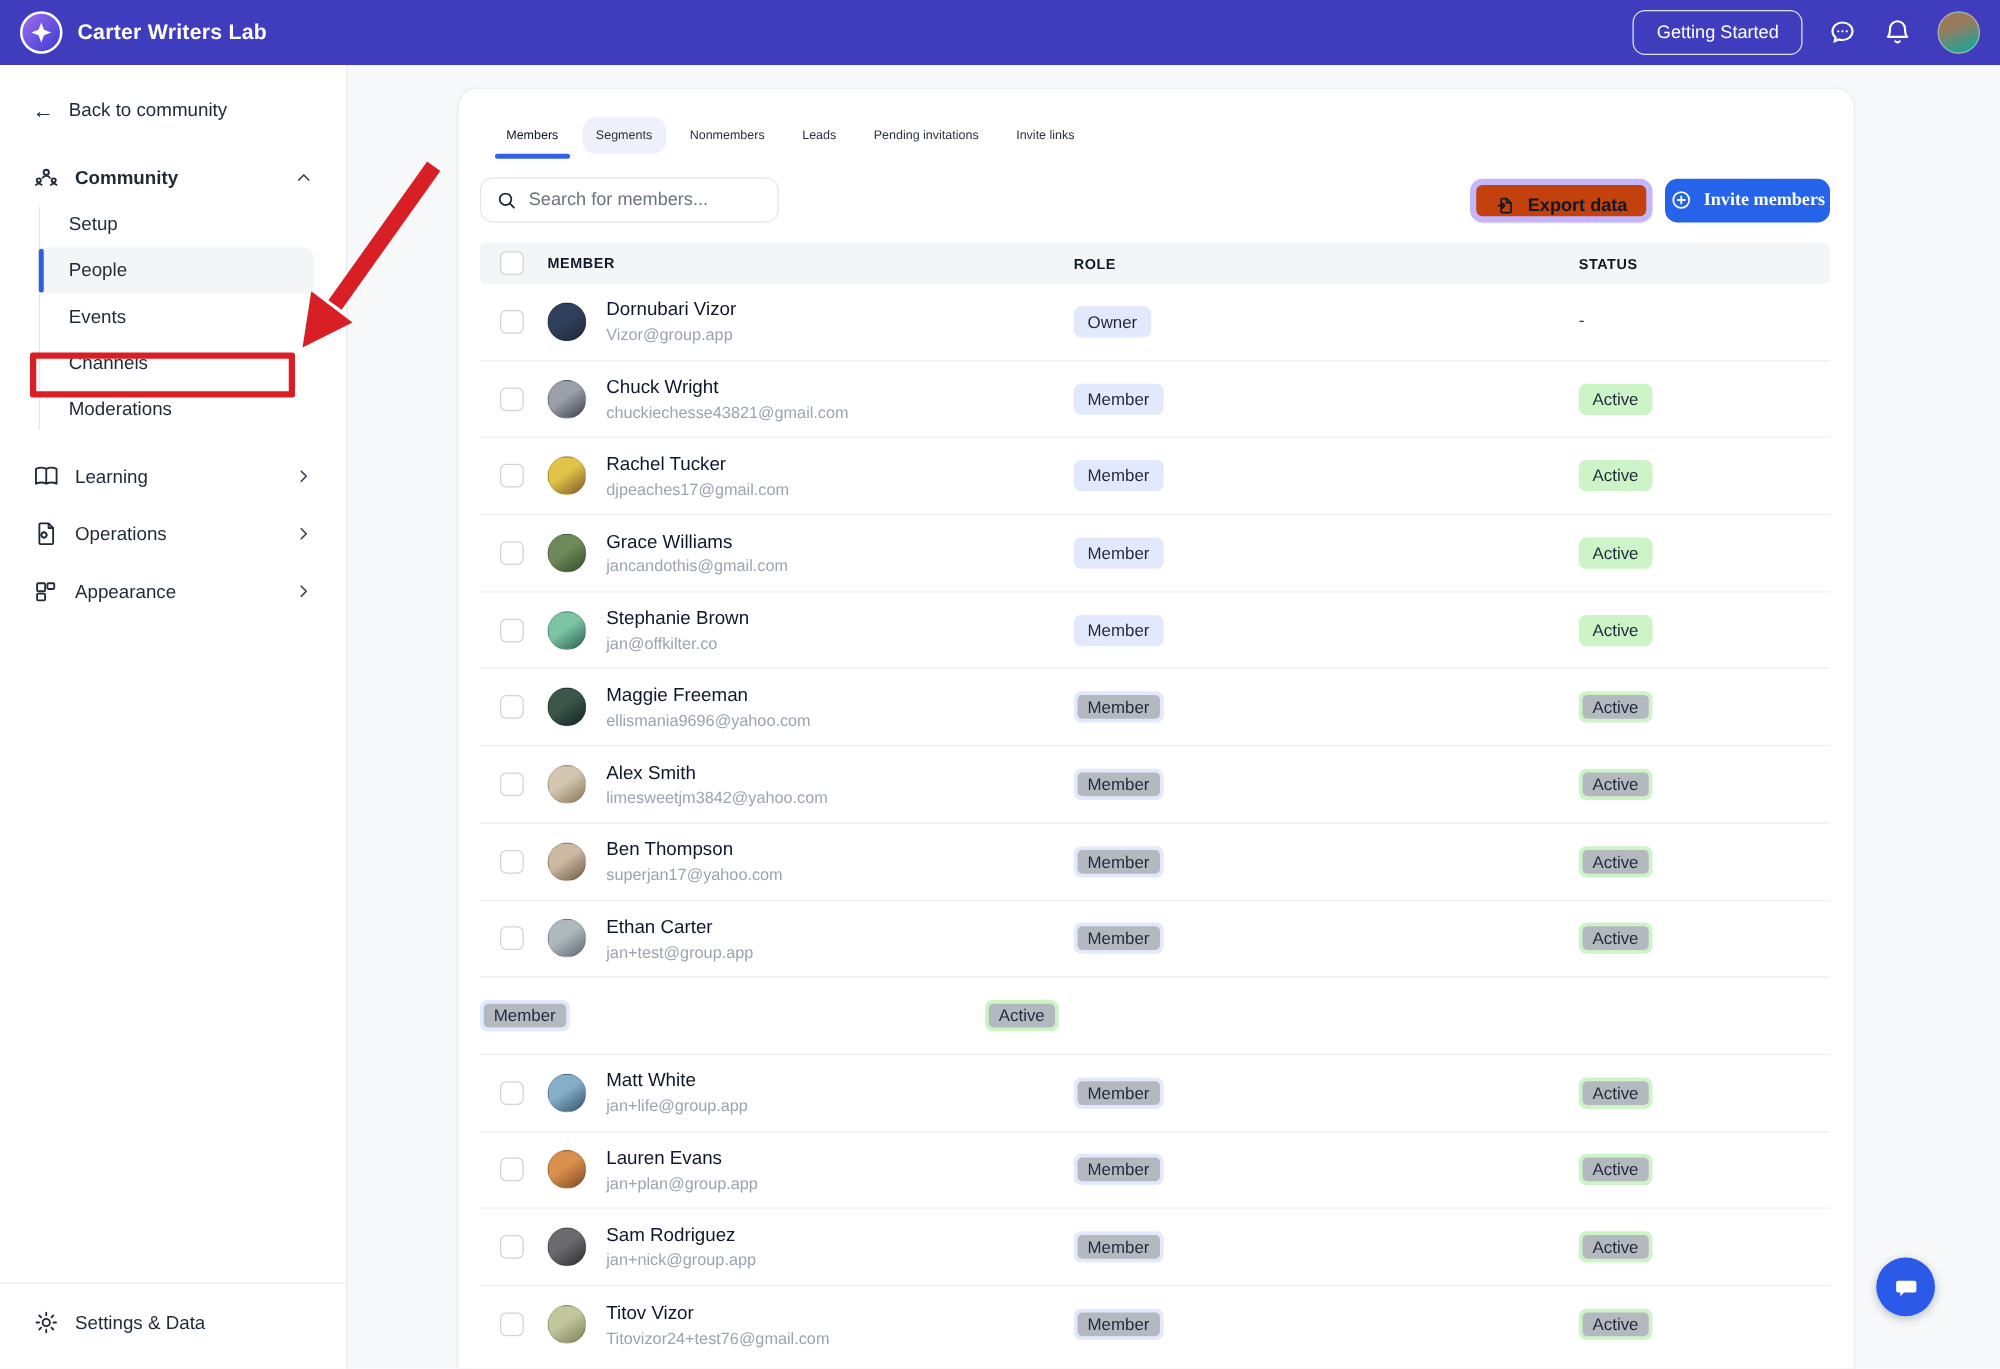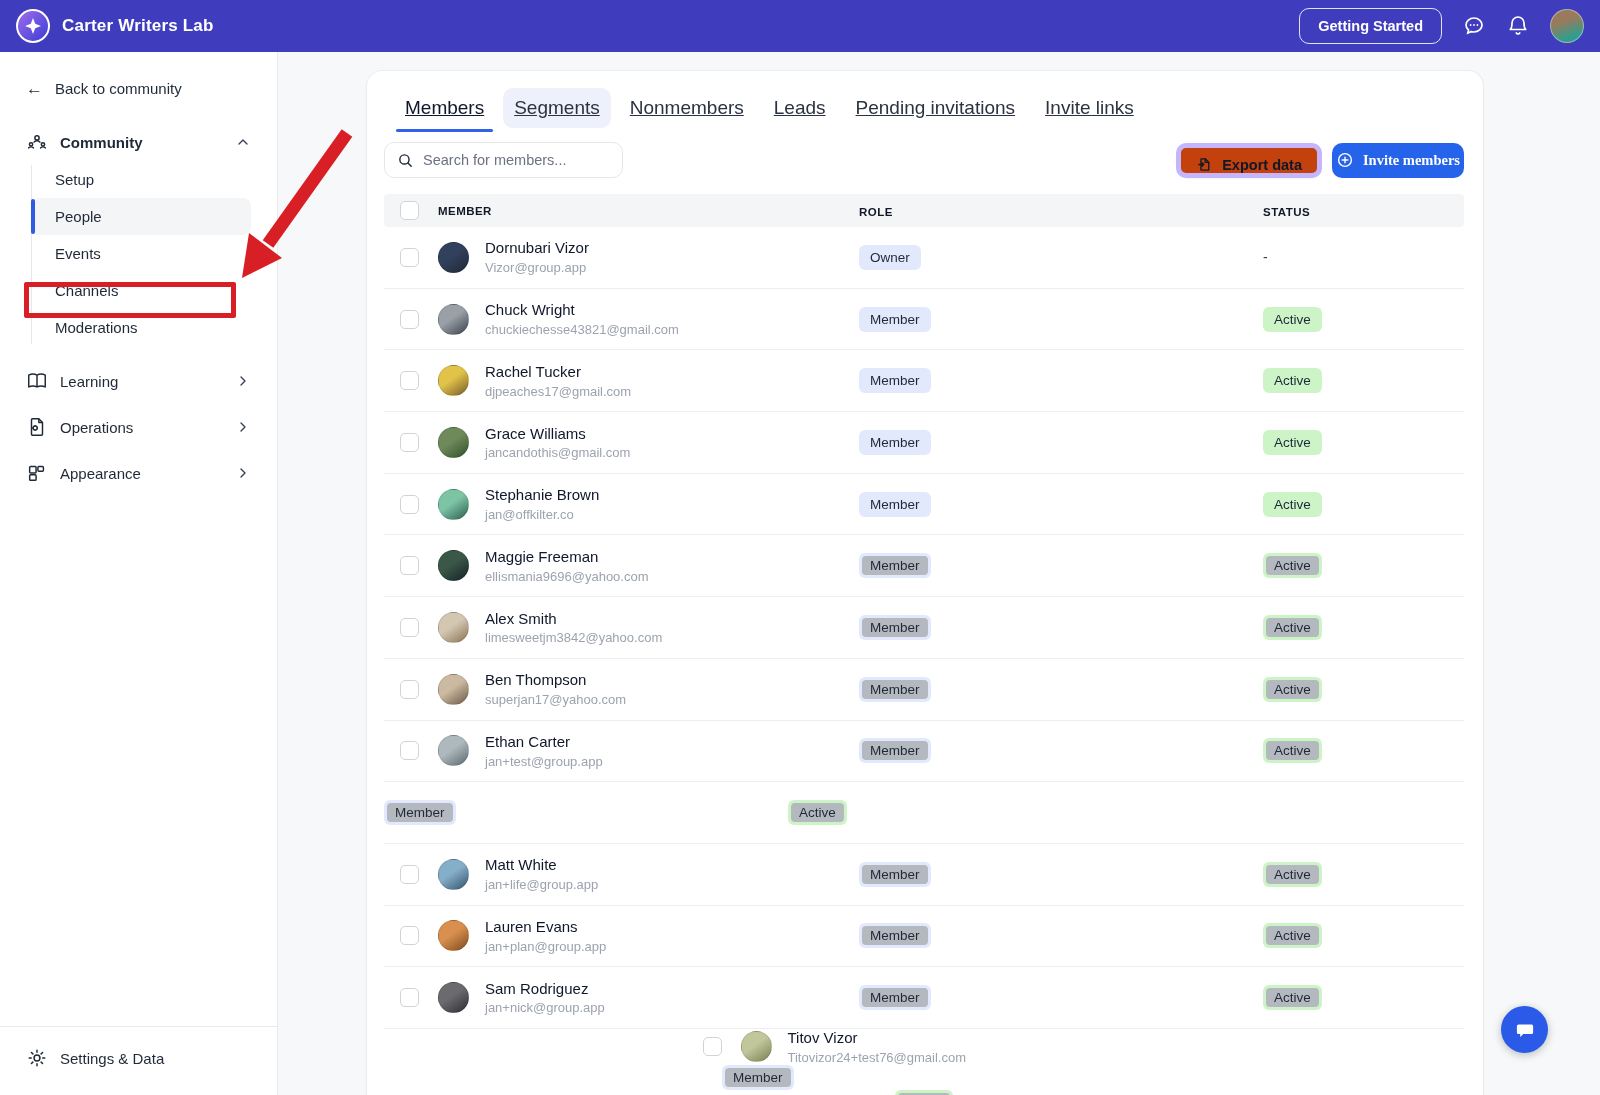--- a/index.html
+++ b/index.html
@@ -6,21 +6,21 @@
   html,body { width:1600px; height:1095px; overflow:hidden; }
   body { font-family:"Liberation Sans", sans-serif; background:#f7f8f9; position:relative; color:#111827; }
 
   
   .topbar { height:52px; background:#3f3dbe; display:flex; align-items:center; padding:0 16px; justify-content:space-between; }
   .brand { display:flex; align-items:center; gap:12px; }
   .logo { width:34px; height:34px; border-radius:50%; background:#fff; display:flex; align-items:center; justify-content:center; }
   .logo-inner { width:30px; height:30px; border-radius:50%; background:linear-gradient(135deg,#8a63e8 20%,#4f46d8 80%); display:flex; align-items:center; justify-content:center; }
   .brand-name { color:#fff; font-size:17px; font-weight:700; letter-spacing:.2px; }
   .topbar-right { display:flex; align-items:center; gap:20px; }
-  .btn-getting-started { background:transparent; border:1.5px solid rgba(255,255,255,.85); color:#fff; font-size:14.5px; font-weight:700; padding:9px 18px; border-radius:10px; cursor:pointer; font-family:inherit; }
+  .btn-getting-started { background:transparent; border:1.5px solid rgba(255,255,255,.85); color:#fff; font-size:14.5px; font-weight:400; padding:9px 18px; border-radius:10px; cursor:pointer; font-family:inherit; }
   .top-icon { width:24px; height:24px; display:inline-flex; }
   .top-avatar { width:34px; height:34px; border-radius:50%; background:linear-gradient(160deg,#9a7a5c 35%,#2f9e8f 80%); border:1px solid rgba(255,255,255,.4); }
 
   
   .shell { display:flex; height:1043px; }
   .sidebar { width:278px; background:#fff; border-right:1px solid #e8eaed; position:relative; display:flex; flex-direction:column; }
   .side-top { padding:28px 26px 0 26px; }
   .back-link { display:flex; align-items:center; gap:12px; font-size:15px; color:#1f2937; cursor:pointer; }
   .back-arrow { font-size:17px; line-height:1; }
 
@@ -38,21 +38,21 @@
   .nav-row { display:flex; align-items:center; gap:12px; margin-top:24px; cursor:pointer; }
   .nav-row .n-label { flex:1; font-size:15px; color:#1f2937; }
 
   .side-footer { margin-top:auto; border-top:1px solid #e8eaed; padding:20px 26px 26px 26px; display:flex; align-items:center; gap:12px; font-size:15px; color:#1f2937; cursor:pointer; }
 
   
   .main { flex:1; padding:18px 116px 0 88px; }
   .card { background:#fff; border:1px solid #ecedf0; border-bottom:none; border-radius:16px 16px 0 0; box-shadow:0 1px 2px rgba(16,24,40,.04); height:1025px; overflow:hidden; }
 
   .tabs { display:flex; align-items:center; gap:8px; padding:16px 27px 0 27px; height:58px; }
-  .tab { position:relative; font-size:19px; color:#2b3340; padding:9px 11px; cursor:pointer; border-radius:10px; white-space:nowrap;text-decoration:underline; }
+  .tab { position:relative; font-size:10px; color:#2b3340; padding:9px 11px; cursor:pointer; border-radius:10px; white-space:nowrap; }
   .tab.active { color:#0f172a; font-weight:500; }
   .tab.active::after { content:""; position:absolute; left:2px; right:2px; bottom:-4px; height:3.5px; border-radius:3px; background:#2f62e9; }
   .tab.hovered { background:#eef0fb; }
 
   .toolbar { display:flex; align-items:center; justify-content:space-between; padding:13px 19px 14px 17px; }
   .search-box { width:239px; height:36px; border:1px solid #e3e6ea; border-radius:10px; display:flex; align-items:center; gap:9px; padding:0 12px; background:#fff; }
   .search-box input { border:none; outline:none; font-size:14.5px; color:#374151; font-family:inherit; width:100%; background:transparent; }
   .search-box input::placeholder { color:#6b7280; }
   .toolbar-right { display:flex; align-items:center; gap:10px; }
   .btn-export { height:35px; display:inline-flex; align-items:flex-end; gap:9px; background:#c2410c; border:5px solid #c4b5fd; border-radius:10px; padding:0 15px; font-size:14.5px; font-weight:600; color:#111827; cursor:pointer; box-shadow:0 1px 1px rgba(16,24,40,.05); font-family:inherit; }
@@ -61,21 +61,21 @@
   .table { margin:2px 19px 0 17px; }
   .thead { display:flex; align-items:center; height:33px; background:#f4f5f7; border-radius:4px; }
   .th { font-size:11.5px; font-weight:700; letter-spacing:.04em; color:#111827; }
   .col-member { width:475px; display:flex; align-items:center; }
   .col-role { width:404px; }
   .col-status { flex:1; }
   .cb { width:19px; height:19px; border:1.5px solid #cfd4da; border-radius:5px; background:#fff; margin-left:16px; cursor:pointer; flex:0 0 19px; }
   .thead .th-member-label { margin-left:19px; }
 
   .row { display:flex; align-items:center; height:61.7px; border-bottom:1px solid #edeef1; }
-  .row:last-child { border-bottom:none;flex-direction:column; }
+  .row:last-child { border-bottom:none; }
   .avatar { width:31px; height:31px; border-radius:50%; margin-left:19px; flex:0 0 31px; border:1px solid rgba(0,0,0,.08); }
   .m-info { margin-left:16px; }
   .m-name { font-size:15px; font-weight:500; color:#0f172a; line-height:1.25; }
   .m-email { font-size:13px; color:#9ca3af; margin-top:2px; }
 
   .badge { display:inline-flex; border-radius:6px; font-size:13.5px; color:#1f2937; }
   .badge > span { padding:5px 11px; border-radius:4px; }
   .badge.sel > span { background:#b4b9c0; margin:3px; padding:2px 8px; }
   .badge.role { background:#e3e9fc; }
   .badge.status { background:#cdf4c6; }

